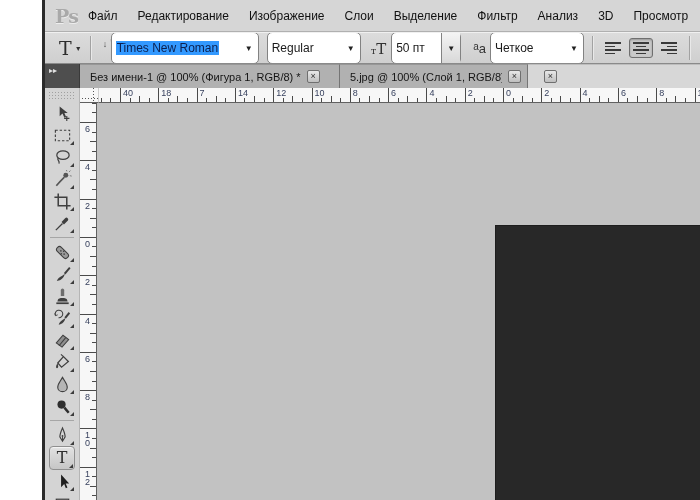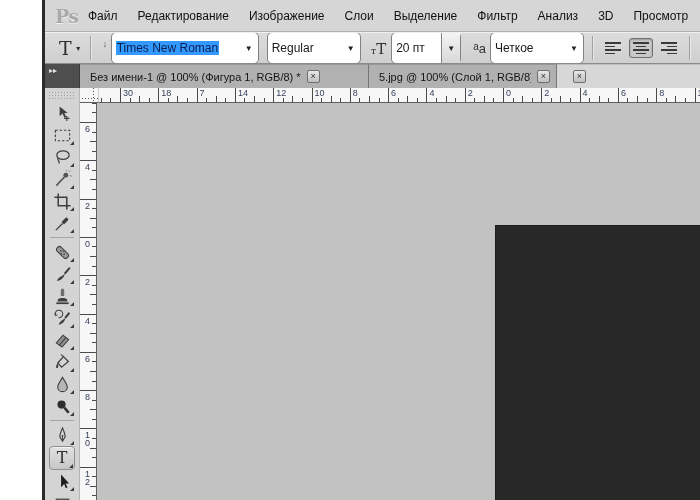--- a/index.html
+++ b/index.html
@@ -155,21 +155,21 @@
     <div class="combo font-family-combo">
       <span class="combo-text"><span class="sel-highlight">Times New Roman</span></span>
       <span class="combo-arrow">▼</span>
     </div>
     <div class="combo font-style-combo">
       <span class="combo-text">Regular</span>
       <span class="combo-arrow">▼</span>
     </div>
     <span class="size-icon"><span class="small">т</span><span class="big">Т</span></span>
     <div class="combo font-size-combo boxed-arrow">
-      <span class="combo-text">20 пт</span>
+      <span class="combo-text">50 пт</span>
       <span class="combo-arrow">▼</span>
     </div>
     <span class="aa-icon"><span class="small">a</span><span class="big">a</span></span>
     <div class="combo anti-alias-combo">
       <span class="combo-text">Четкое</span>
       <span class="combo-arrow">▼</span>
     </div>
     <div class="opt-sep"></div>
     <div class="align-group">
       <div class="align-btn">
@@ -197,21 +197,21 @@
           </span>
       </div>
     </div>
     <div class="opt-sep"></div>
     <div class="color-swatch"></div>
   </div>
 
   <div class="tabbar">
     <div class="collapse-btn">▸▸</div>
     <div id="tabs-host" style="display:flex;">
-        <div class="tab" style="width: 289px;">
+        <div class="tab" style="width: 260px;">
           <span class="tab-label">Без имени-1 @ 100% (Фигура 1, RGB/8) *</span>
           <span class="tab-close">×</span>
         </div>
         <div class="tab" style="width: 188px;">
           <span class="tab-label">5.jpg @ 100% (Слой 1, RGB/8) *</span>
           <span class="tab-close">×</span>
         </div>
         <div class="tab active" style="width: 222px;">
           <span class="tab-close">×</span>
         </div>
@@ -339,21 +339,21 @@
   </div>
 
   <div class="ruler-corner">
     <div class="origin-cross-v"></div>
     <div class="origin-cross-h"></div>
   </div>
   <div class="h-ruler" id="h-ruler">
       <div class="minor" style="left: 1.85px;"></div>
       <div class="minor" style="left: 11.425px;"></div>
       <div class="major" style="left: 21px;"></div>
-      <div class="rlabel" style="left: 24px;">30</div>
+      <div class="rlabel" style="left: 24px;">40</div>
       <div class="minor" style="left: 30.575px;"></div>
       <div class="minor mid" style="left: 40.15px;"></div>
       <div class="minor" style="left: 49.725px;"></div>
       <div class="major" style="left: 59.3px;"></div>
       <div class="rlabel" style="left: 62.3px;">18</div>
       <div class="minor" style="left: 68.875px;"></div>
       <div class="minor mid" style="left: 78.45px;"></div>
       <div class="minor" style="left: 88.025px;"></div>
       <div class="major" style="left: 97.6px;"></div>
       <div class="rlabel" style="left: 100.6px;">7</div>

